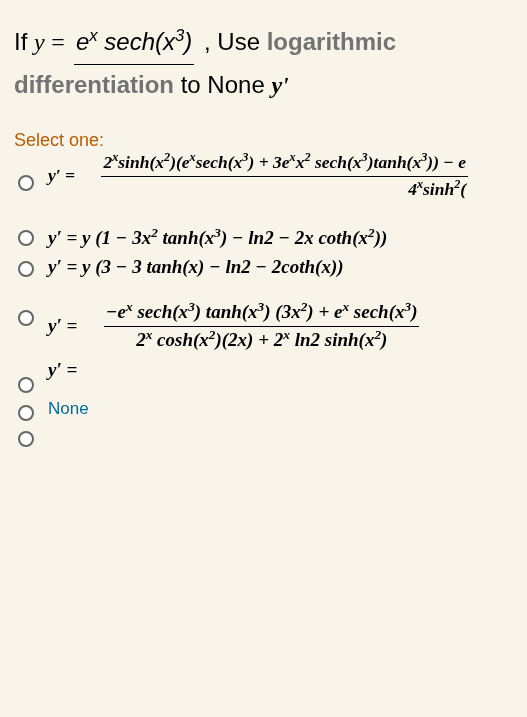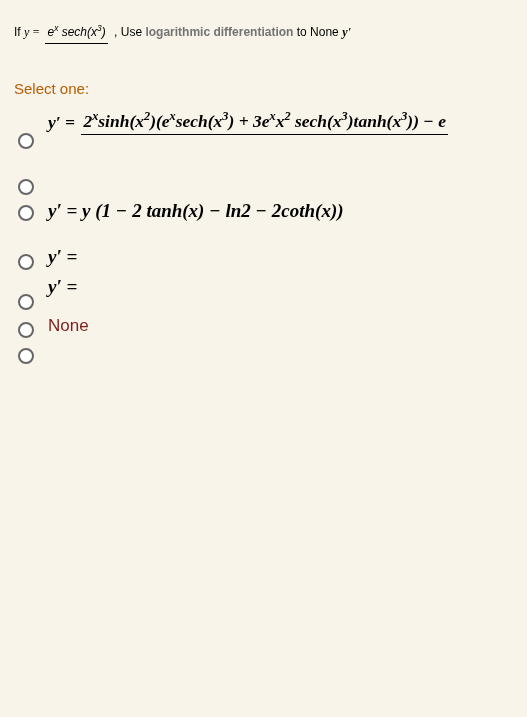--- a/index.html
+++ b/index.html
@@ -6,35 +6,34 @@
     body {
       width: 527px;
       height: 717px;
       background: #f8f4ea;
       font-family: Arial, sans-serif;
       padding: 22px 14px 14px 14px;
       overflow: hidden;
     }
     .question {
       color: #000;
-      font-size: 12px;
+      font-size: 24px;
       line-height: 1.7;
-      margin-bottom: 36px;
+      margin-bottom: 24px;
     }
     .question .keyword {
       color: #737373;
       font-weight: bold;
     }
     .question .find-y {
       font-weight: bold;
     }
     .select-one {
       color: #b85c00;
-      font-size: 15px;
-      margin-bottom: 12px;
+      font-size: 18px;
     }
     .option-row {
       display: flex;
       align-items: flex-start;
       margin-bottom: 4px;
       padding-left: 4px;
     }
     .option-row.extra-gap {
       margin-top: 6px;
     }
@@ -61,20 +60,21 @@
       line-height: 1.3;
     }
     .math-block.smaller {
       font-size: 17.5px;
     }
     .frac {
       display: inline-flex;
       flex-direction: column;
       vertical-align: middle;
       text-align: center;
+      margin-left: 20px;
     }
     .frac .num {
       border-bottom: 1.3px solid #000;
       padding: 0 2px 2px 2px;
     }
     .frac .den {
       padding: 1px 2px 0 2px;
     }
     sup { font-size: 0.7em; line-height: 0; font-style: italic;}
     .q-frac {
@@ -93,21 +93,21 @@
       font-weight: bold;
       display: inline-block;
       vertical-align: middle;
       margin-right: 2px;
     }
     .none-opt {
       font-family: Arial, sans-serif;
       font-style: normal;
       font-weight: normal;
       font-size: 17px;
-      color: #7f1d1d;
+      color: #0369a1;
     }
   </style>
 </head>
 <body>
 
 <div class="question">
   <span class="q-text">If </span>
   <span style="font-family:'Times New Roman',serif; font-style:italic;">y</span>
   <span style="font-family:'Times New Roman',serif;"> = </span>
   <span class="q-frac">
@@ -120,37 +120,43 @@
 </div>
 
 <div class="select-one">Select one:</div>
 
 <div class="option-row">
   <div class="radio"></div>
   <div class="math-block smaller">
     <span class="eq-start">y′ =</span>
     <span class="frac">
       <span class="num">2<sup>x</sup>sinh(x<sup>2</sup>)(e<sup>x</sup>sech(x<sup>3</sup>) + 3e<sup>x</sup>x<sup>2</sup> sech(x<sup>3</sup>)tanh(x<sup>3</sup>)) − e</span>
+      <span class="den" style="text-align:right;">4<sup>x</sup>sinh<sup>2</sup>(</span>
     </span>
   </div>
 </div>
 
 <div class="option-row extra-gap">
   <div class="radio"></div>
+  <div class="math-block" style="padding-top:20px;">y′ = y (1 − 3x<sup>2</sup> tanh(x<sup>3</sup>) − ln2 − 2x coth(x<sup>2</sup>))</div>
 </div>
 
 <div class="option-row">
   <div class="radio tight"></div>
-  <div class="math-block">y′ = y (1 − 2 tanh(x) − ln2 − 2coth(x))</div>
+  <div class="math-block">y′ = y (3 − 3 tanh(x) − ln2 − 2coth(x))</div>
 </div>
 
 <div class="option-row extra-gap">
   <div class="radio"></div>
   <div class="math-block" style="padding-top:14px;">
     <span class="eq-start">y′ =</span>
+    <span class="frac">
+      <span class="num">−e<sup>x</sup> sech(x<sup>3</sup>) tanh(x<sup>3</sup>) (3x<sup>2</sup>) + e<sup>x</sup> sech(x<sup>3</sup>)</span>
+      <span class="den">2<sup>x</sup> cosh(x<sup>2</sup>)(2x) + 2<sup>x</sup> ln2 sinh(x<sup>2</sup>)</span>
+    </span>
   </div>
 </div>
 
 <div class="option-row">
   <div class="radio" style="margin-top:20px;"></div>
   <div class="math-block">
     <span class="eq-start">y′ =</span>
     <span class="frac">
     </span>
   </div>

